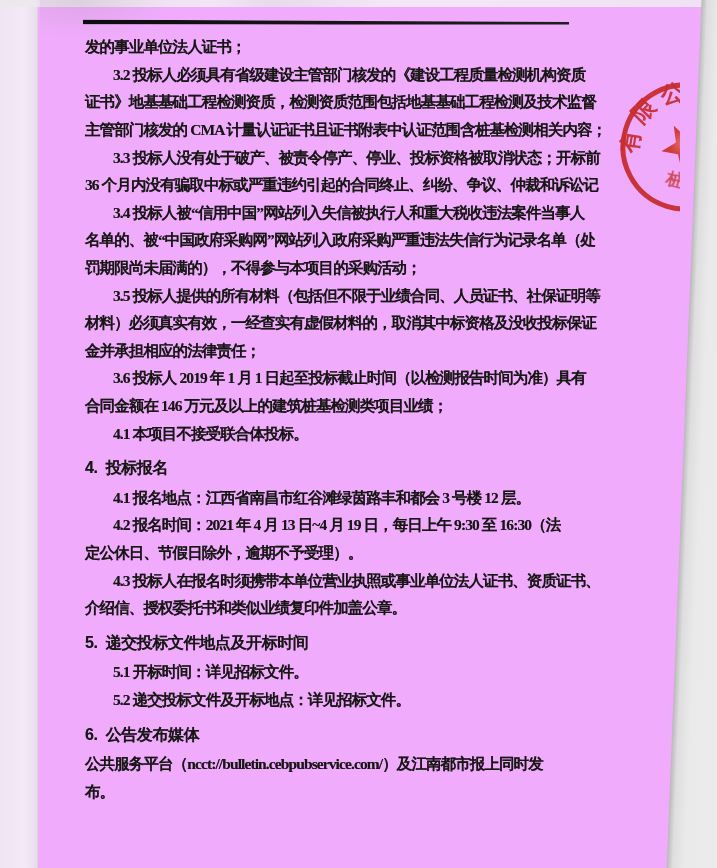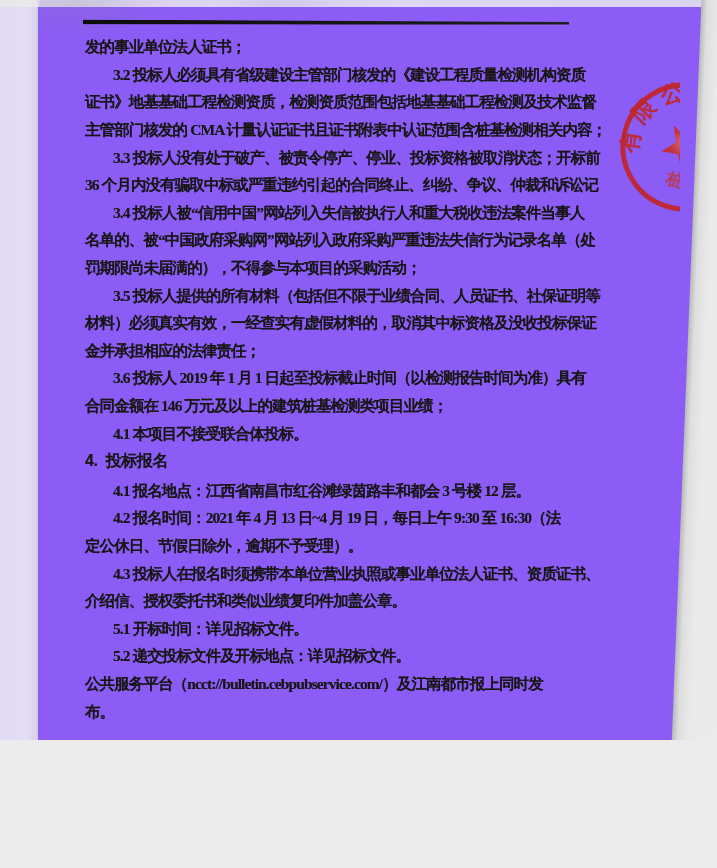--- a/index.html
+++ b/index.html
@@ -3,22 +3,22 @@
 <meta charset="utf-8">
 <style>
   html,body{margin:0;padding:0;}
   body{
     width:717px;height:868px;position:relative;overflow:hidden;
     background:#ececec;
     font-family:"Liberation Serif","DejaVu Serif",serif;
   }
   
   .sheet{
-    position:absolute;left:0;top:0;width:717px;height:740px;
-    background:#8b5cf6;overflow:hidden;
+    position:absolute;left:0;top:0;width:717px;height:868px;
+    background:#f0abfc;overflow:hidden;
   }
   
   .edge-right{
     position:absolute;left:702px;top:-12px;width:90px;height:920px;
     transform:rotate(2.3deg);transform-origin:top left;
     background:linear-gradient(to right,#b9b9b9 0,#dedede 6px,#eaeaea 18px,#ededed 100%);
   }
   
   .edge-left{
     position:absolute;left:0;top:0;width:37px;height:868px;
@@ -48,21 +48,21 @@
   }
   .line{
     height:27.6px;display:flex;align-items:center;
     font-size:15.5px;letter-spacing:-0.9px;white-space:pre;
     font-weight:600;
     text-shadow:0 0 .4px rgba(30,30,30,.55);
   }
   .line.indent{padding-left:28px;}
   .line.heading{
     font-weight:700;font-size:16px;letter-spacing:-0.4px;
-    margin-bottom:2px;
+    margin-top:7px;margin-bottom:2px;
     font-family:"Liberation Sans","DejaVu Sans",sans-serif;
   }
   
   .stamp-clip{
     position:absolute;left:0;top:0;width:680px;height:868px;
     overflow:hidden;pointer-events:none;
   }
   .stamp{
     position:absolute;left:600px;top:62px;width:170px;height:170px;
     filter:blur(.5px);opacity:.92;
@@ -97,22 +97,24 @@
       <div class="line">金并承担相应的法律责任；</div>
       <div class="line indent">3.6 投标人 2019 年 1 月 1 日起至投标截止时间（以检测报告时间为准）具有</div>
       <div class="line">合同金额在 146 万元及以上的建筑桩基检测类项目业绩；</div>
       <div class="line indent">4.1 本项目不接受联合体投标。</div>
       <div class="line heading">4.  投标报名</div>
       <div class="line indent">4.1 报名地点：江西省南昌市红谷滩绿茵路丰和都会 3 号楼 12 层。</div>
       <div class="line indent">4.2 报名时间：2021 年 4 月 13 日~4 月 19 日，每日上午 9:30 至 16:30（法</div>
       <div class="line">定公休日、节假日除外，逾期不予受理）。</div>
       <div class="line indent">4.3 投标人在报名时须携带本单位营业执照或事业单位法人证书、资质证书、</div>
       <div class="line">介绍信、授权委托书和类似业绩复印件加盖公章。</div>
+      <div class="line heading">5.  递交投标文件地点及开标时间</div>
       <div class="line indent">5.1 开标时间：详见招标文件。</div>
       <div class="line indent">5.2 递交投标文件及开标地点：详见招标文件。</div>
+      <div class="line heading">6.  公告发布媒体</div>
       <div class="line">公共服务平台（ncct://bulletin.cebpubservice.com/）及江南都市报上同时发</div>
       <div class="line">布。</div>
     </div>
 
   <div class="stamp-clip">
     <div class="stamp">
       <svg width="170" height="170" viewBox="0 0 170 170">
         <defs>
           <path id="arcTopPath" d="M 38,85 A 47,47 0 0 1 132,85"></path>
           <path id="arcBottomPath" d="M 45,85 A 40,40 0 0 0 125,85"></path>

